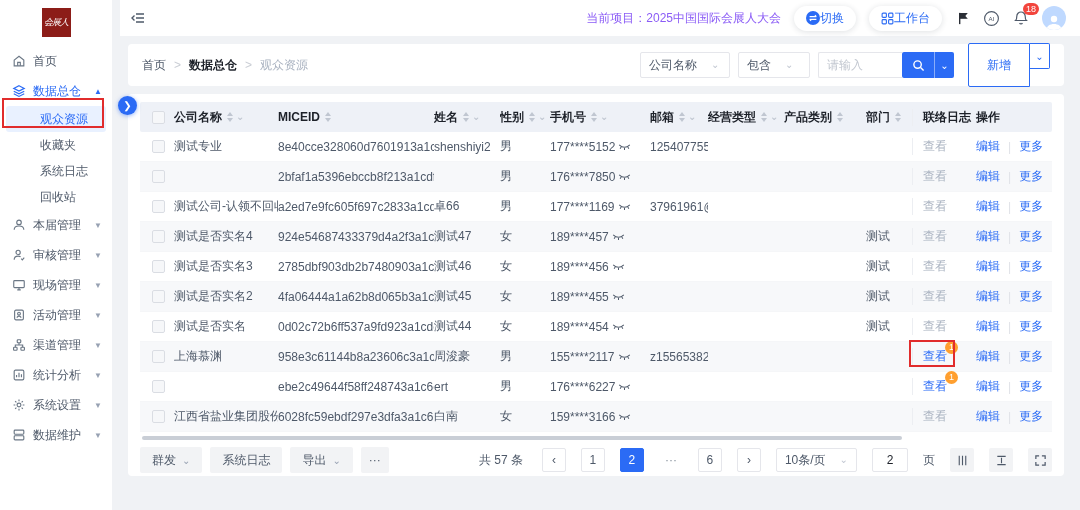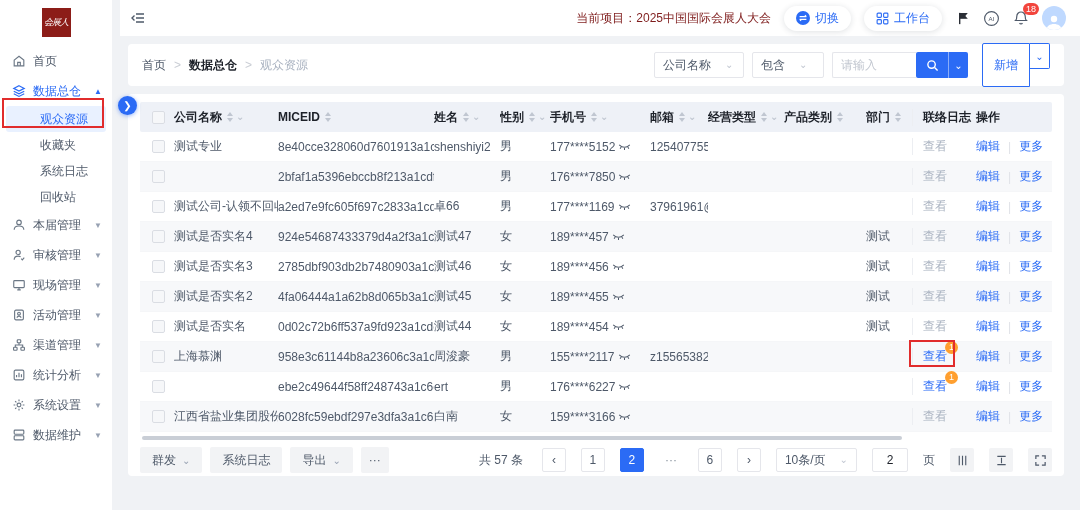--- a/index.html
+++ b/index.html
@@ -18,43 +18,43 @@
   .nav-item.active-group .caret{color:#2b6bf5}
   .sub-item{height:26px;display:flex;align-items:center;padding-left:34px;color:#4e5969;cursor:pointer;margin:0 6px;border-radius:3px}
   .sub-item.selected{background:#e9f1ff;color:#2b6bf5}
   .ann-box{position:absolute;border:2px solid #e12c2c;pointer-events:none}
   .sidebar .ann-box{left:2px;top:98px;width:102px;height:30px}
   
   .main{flex:1;padding-left:8px;display:flex;flex-direction:column}
   .topbar{height:36px;background:#fff;display:flex;align-items:center;padding:0 14px 0 10px}
   .collapse-btn{color:#4e5969;cursor:pointer;display:flex;align-items:center}
   .topbar-right{margin-left:auto;display:flex;align-items:center;gap:13px}
-  .project-label{color:#7f1d1d}
-  .pill{display:flex;align-items:center;gap:5px;background:#fff;box-shadow:0 1px 6px rgba(30,40,60,.14);border-radius:999px;padding:4px 12px;color:#2b6bf5;cursor:pointer}
+  .project-label{color:#8b5cf6}
+  .pill{display:flex;align-items:center;background:#fff;box-shadow:0 1px 6px rgba(30,40,60,.14);border-radius:999px;padding:4px 12px;color:#2b6bf5;cursor:pointer}
   .icon-btn{display:flex;align-items:center;cursor:pointer;position:relative}
   .bell-badge{position:absolute;top:-7px;right:-10px;background:#f2453d;color:#fff;font-size:9px;line-height:12px;border-radius:7px;padding:0 3px;min-width:16px;text-align:center}
   .avatar{width:24px;height:24px;border-radius:50%;background:#bfd9ff;overflow:hidden;display:flex;align-items:flex-end;justify-content:center;cursor:pointer}
   
   .card{background:#fff;border-radius:4px;margin:8px 16px 0 8px}
   .crumb-card{height:42px;display:flex;align-items:center;padding:0 14px}
   .crumb{display:flex;align-items:center;gap:8px}
   .crumb .sep{color:#c9cdd4}
   .crumb .c1{color:#4e5969}
   .crumb .c2{color:#1d2129;font-weight:bold}
   .crumb .c3{color:#a9b2c0}
   .filters{margin-left:auto;display:flex;align-items:center;gap:8px}
   .sel{height:26px;border:1px solid #e5e6eb;border-radius:2px;display:flex;align-items:center;padding:0 8px;gap:14px;color:#4e5969;cursor:pointer;background:#fff}
   .sel .chev,.fch{color:#c0c6d1;font-size:10px;line-height:1}
   .txt-input{height:26px;width:84px;border:1px solid #e5e6eb;border-radius:2px 0 0 2px;border-right:none;padding:0 8px;font-size:12px;color:#1d2129;outline:none;font-family:inherit}
   .txt-input::placeholder{color:#c2c7d0}
   .search-split{display:flex;cursor:pointer}
   .search-main{width:32px;height:26px;background:#2b6bf5;display:flex;align-items:center;justify-content:center;border-radius:2px 0 0 2px}
   .search-arrow{width:20px;height:26px;background:#2b6bf5;border-left:1px solid rgba(255,255,255,.45);display:flex;align-items:center;justify-content:center;border-radius:0 2px 2px 0;color:#fff;font-size:10px}
   .add-split{display:flex;margin-left:6px;cursor:pointer}
-  .add-main{height:44px;border:1px solid #2b6bf5;color:#2b6bf5;display:flex;align-items:center;padding:0 11px;border-radius:2px 0 0 2px}
+  .add-main{height:44px;border:1px solid #2b6bf5;color:#2b6bf5;display:flex;align-items:center;padding:0 18px;border-radius:2px 0 0 2px}
   .add-arrow{height:26px;width:20px;border:1px solid #2b6bf5;border-left:none;color:#2b6bf5;display:flex;align-items:center;justify-content:center;border-radius:0 2px 2px 0;font-size:10px}
   
   .table-card{position:relative;height:382px;padding:8px 12px}
   .expand-fab{position:absolute;left:-10px;top:2px;width:19px;height:19px;border-radius:50%;background:#2b6bf5;color:#fff;display:flex;align-items:center;justify-content:center;font-size:10px;box-shadow:0 1px 4px rgba(43,107,245,.5);cursor:pointer}
   .thead,.tr{display:flex;align-items:center}
   .thead{height:30px;background:#eef1f7;border-radius:2px;color:#1d2129;font-weight:bold}
   .tr{height:30px;border-bottom:1px solid #f5f6f8}
   .tr.stripe{background:#f7f8fa}
   .td,.th{padding-right:6px;white-space:nowrap;overflow:hidden;text-overflow:ellipsis;display:flex;align-items:center;gap:3px;flex:none}
   .c-check{width:34px;padding-left:12px}

